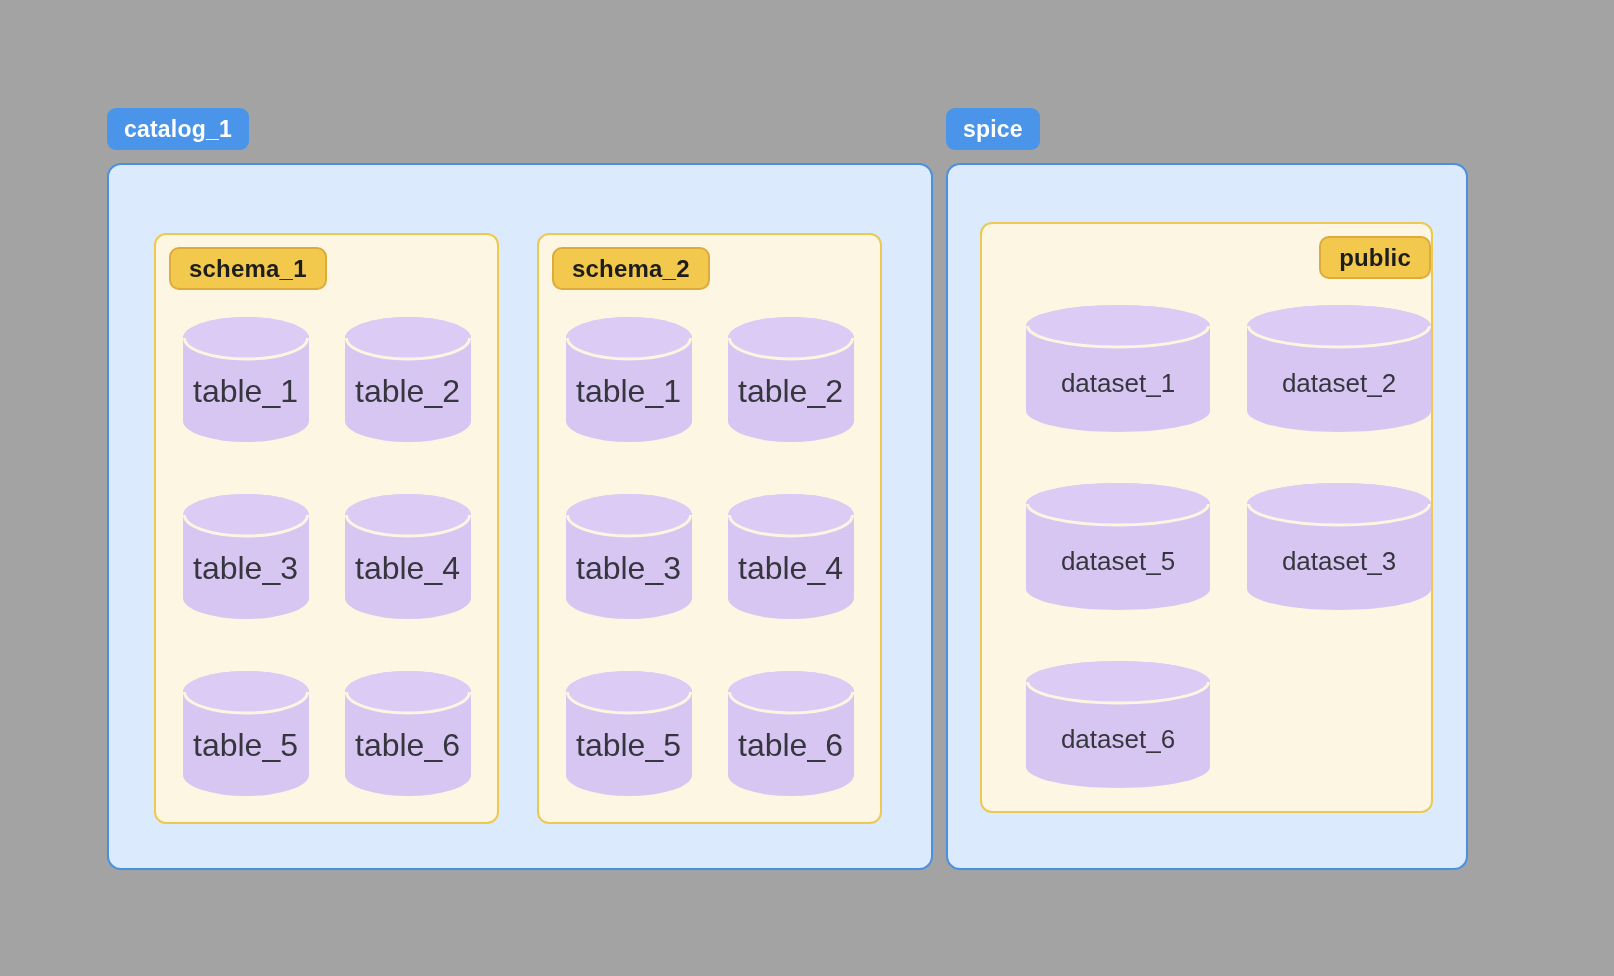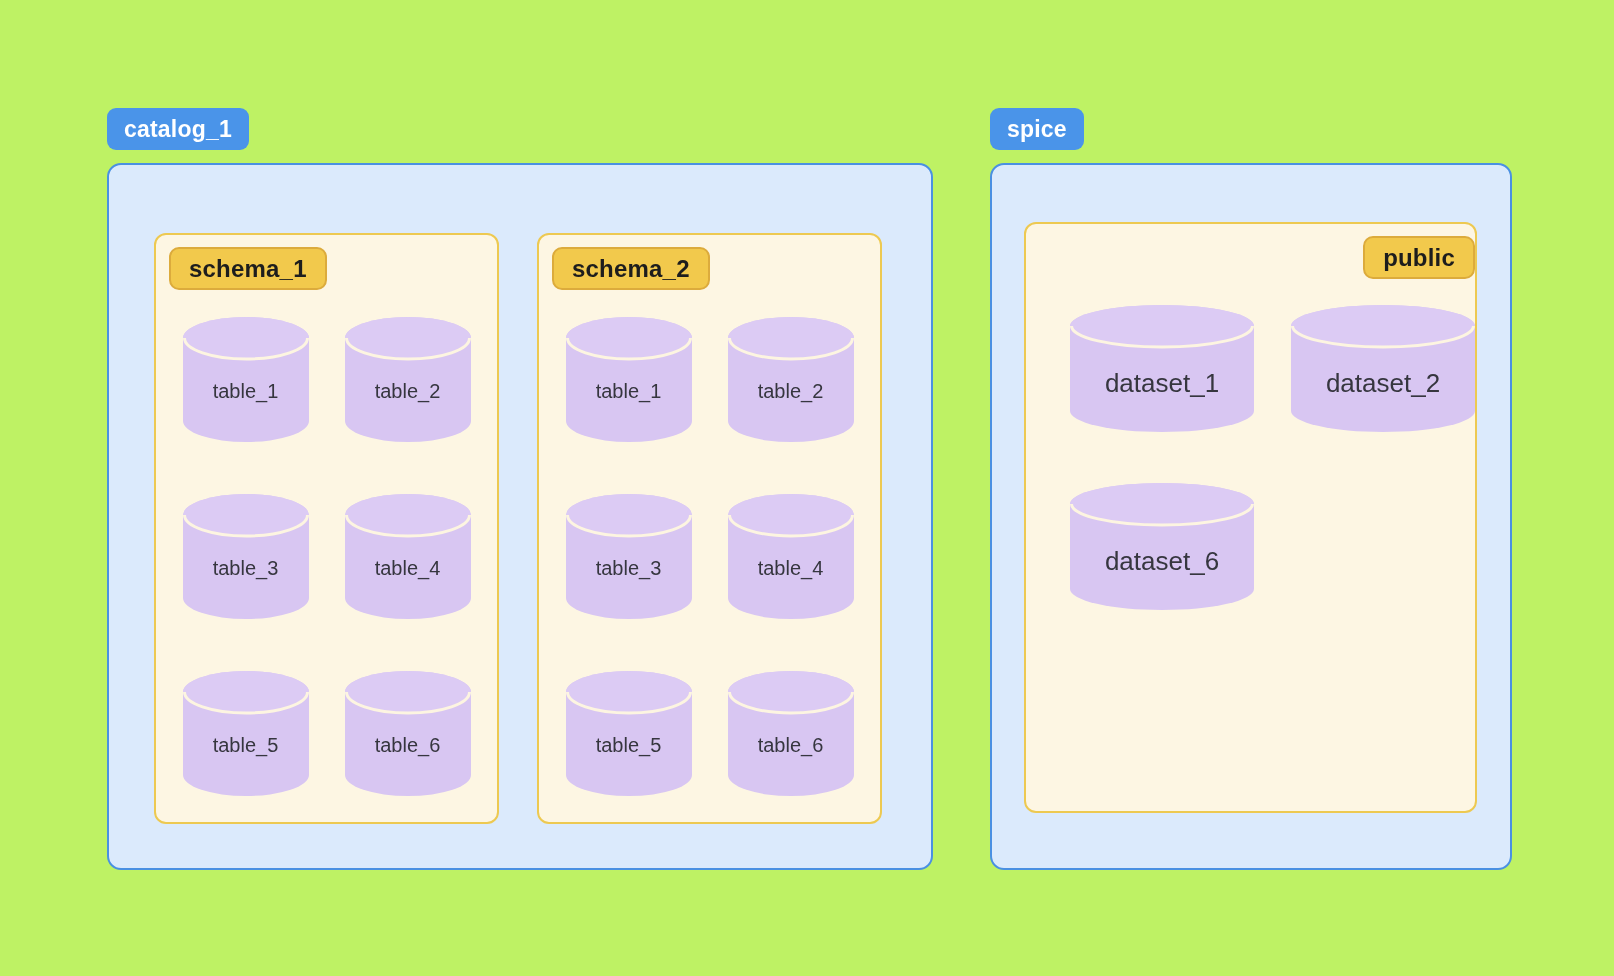--- a/index.html
+++ b/index.html
@@ -5,30 +5,30 @@
   html, body {
     margin: 0;
     padding: 0;
     background: #ffffff;
     font-family: "Liberation Sans", sans-serif;
   }
   .canvas {
     position: relative;
     width: 1614px;
     height: 976px;
-    background: #bef264;
+    background: #a3a3a3;
     overflow: hidden;
     text-decoration: underline;
   }
   .catalog-group {
     position: absolute;
     top: 108px;
   }
   .catalog-group.left  { left: 107px; width: 826px; }
-  .catalog-group.right { left: 990px; width: 522px; }
+  .catalog-group.right { left: 946px; width: 522px; }
 
   .badge {
     display: inline-block;
     box-sizing: border-box;
     white-space: nowrap;
   }
   .badge-blue {
     background: var(--catalog-badge-bg, #4a94e9);
     color: var(--catalog-badge-text, #ffffff);
     font-size: 23px;
@@ -89,21 +89,21 @@
   .cyl svg { display: block; }
   .cyl-label {
     position: absolute;
     inset: 0;
     display: flex;
     align-items: center;
     justify-content: center;
     color: var(--cylinder-text, #36363f);
     pointer-events: none;
   }
-  .cyl-label.table   { font-size: 20px; transform: translateY(12px); }
+  .cyl-label.table   { font-size: 32px; transform: translateY(12px); }
   .cyl-label.dataset { font-size: 26px; transform: translateY(15px); }
 </style>
 </head>
 <body>
 
 <div class="canvas">
 
   <section class="catalog-group left">
     <div class="badge badge-blue">catalog_1</div>
     <div class="catalog-box">
@@ -237,20 +237,36 @@
                 <path d="M1.5,21 A90.5,21 0 0 0 182.5,21" fill="none" stroke="#fdf5e1" stroke-width="3"></path>
               </svg>
               <span class="cyl-label dataset">dataset_2</span>
             </div>
             <div class="cyl">
               <svg width="184" height="127" viewBox="0 0 184 127">
                 <path d="M0,21 A92,21 0 0 1 184,21 L184,106 A92,21 0 0 1 0,106 Z" fill="#d8c6f2"></path>
                 <path d="M0,21 A92,21 0 0 1 184,21 A92,21 0 0 1 0,21 Z" fill="#dccbf4"></path>
                 <path d="M1.5,21 A90.5,21 0 0 0 182.5,21" fill="none" stroke="#fdf5e1" stroke-width="3"></path>
               </svg>
+              <span class="cyl-label dataset">dataset_5</span>
+            </div>
+            <div class="cyl">
+              <svg width="184" height="127" viewBox="0 0 184 127">
+                <path d="M0,21 A92,21 0 0 1 184,21 L184,106 A92,21 0 0 1 0,106 Z" fill="#d8c6f2"></path>
+                <path d="M0,21 A92,21 0 0 1 184,21 A92,21 0 0 1 0,21 Z" fill="#dccbf4"></path>
+                <path d="M1.5,21 A90.5,21 0 0 0 182.5,21" fill="none" stroke="#fdf5e1" stroke-width="3"></path>
+              </svg>
+              <span class="cyl-label dataset">dataset_3</span>
+            </div>
+            <div class="cyl">
+              <svg width="184" height="127" viewBox="0 0 184 127">
+                <path d="M0,21 A92,21 0 0 1 184,21 L184,106 A92,21 0 0 1 0,106 Z" fill="#d8c6f2"></path>
+                <path d="M0,21 A92,21 0 0 1 184,21 A92,21 0 0 1 0,21 Z" fill="#dccbf4"></path>
+                <path d="M1.5,21 A90.5,21 0 0 0 182.5,21" fill="none" stroke="#fdf5e1" stroke-width="3"></path>
+              </svg>
               <span class="cyl-label dataset">dataset_6</span>
             </div>
           </div>
         </div>
       </div>
   </section>
 
 </div>
 
 </body></html>

